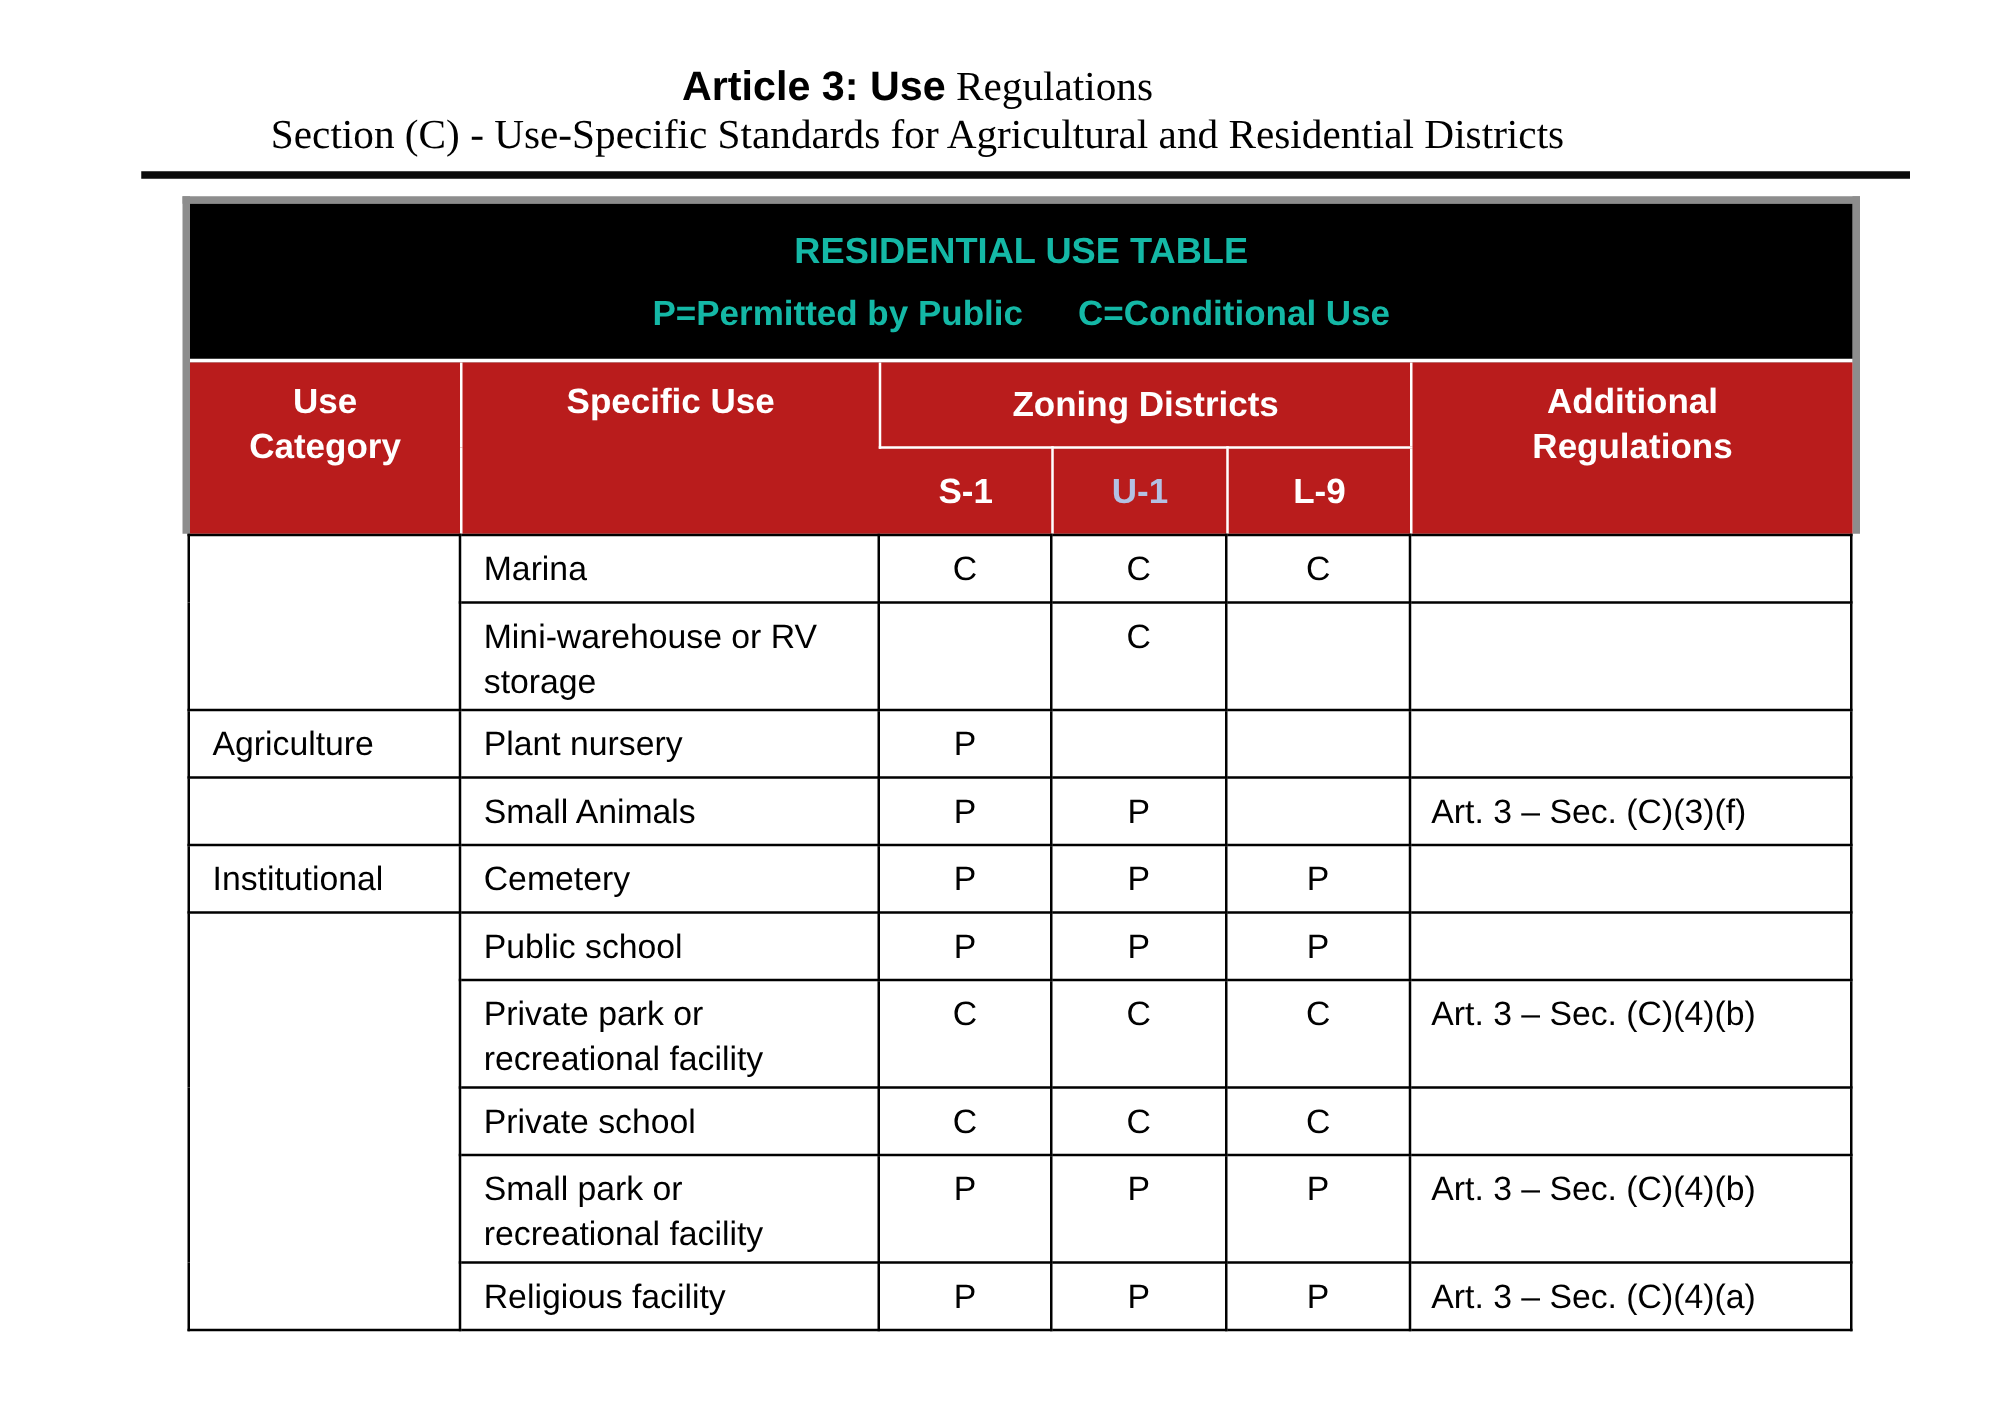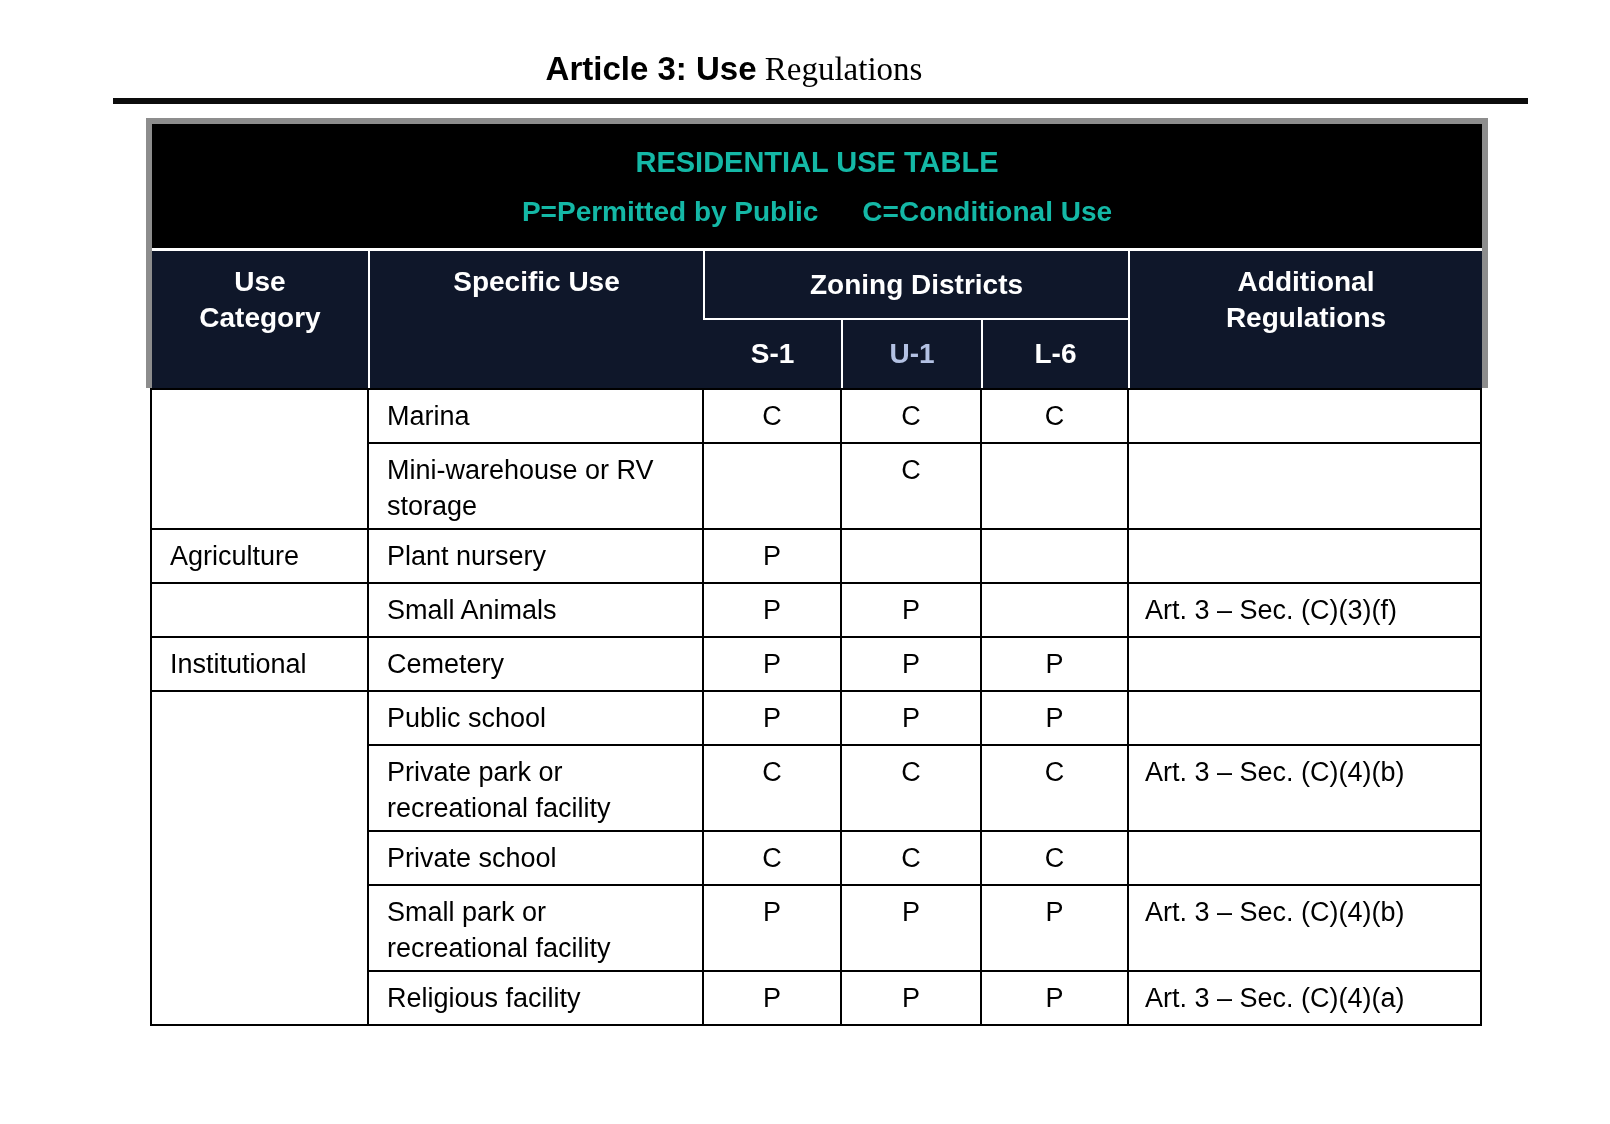--- a/index.html
+++ b/index.html
@@ -23,21 +23,21 @@
   }
   .title-band {
     background:#000; color:#14b8a6; height:127px;
     border-bottom:3px solid #fff; text-align:center;
   }
   .band-title { padding-top:20px; font-size:29px; font-weight:bold; line-height:36px; }
   .band-legend { margin-top:16px; font-size:28px; font-weight:bold; }
   .legend-c { margin-left:44px; }
 
   table { border-collapse:collapse; table-layout:fixed; }
-  .head-tbl { width:1330px; background:#0f172a; color:#fff; }
+  .head-tbl { width:1330px; background:#b91c1c; color:#fff; }
   .head-tbl th {
     font-size:28px; font-weight:bold; line-height:36px; text-align:center;
     border:none; padding:0;
   }
   .head-tbl th.wline { border-left:2px solid #fff; }
   .head-tbl th.top-al { vertical-align:top; padding-top:13px; }
   .head-tbl th.mid-al { vertical-align:middle;border-radius:32px; }
   .head-tbl th.zoning { border-bottom:2px solid #fff; }
   .prewrap { white-space:pre-line; }
   .head-tbl tr.hr1 { height:68px; }
@@ -55,20 +55,21 @@
   .body-tbl td.pc   { text-align:center; }
   .body-tbl td.add  { text-align:left; padding-left:16px; }
   tr.r-single { height:54px; }
   tr.r-double { height:86px; }
 </style>
 </head>
 <body>
 
 <div class="doc-header">
   <div class="title-line"><span class="title-bold">Article 3: Use</span><span class="title-serif"> Regulations</span></div>
+  <div class="subtitle-line">Section (C) - Use-Specific Standards for Agricultural and Residential Districts</div>
 </div>
 <div class="header-rule"></div>
 
 <div class="tbl-head-wrap">
   <div class="title-band">
     <div class="band-title">RESIDENTIAL USE TABLE</div>
     <div class="band-legend">
       <span>P=Permitted by Public</span><span class="legend-c">C=Conditional Use</span>
     </div>
   </div>
@@ -86,21 +87,21 @@
       <th rowspan="2" class="top-al prewrap">Use
 Category</th>
       <th rowspan="2" class="top-al wline">Specific Use</th>
       <th colspan="3" class="mid-al wline zoning">Zoning Districts</th>
       <th rowspan="2" class="top-al prewrap wline">Additional
 Regulations</th>
     </tr>
     <tr class="hr2">
       <th class="mid-al">S-1</th>
       <th class="mid-al wline u1-link">U-1</th>
-      <th class="mid-al wline">L-6</th>
+      <th class="mid-al wline">L-9</th>
     </tr>
   </tbody>
     </table>
 </div>
 
 <table class="body-tbl">
   <colgroup>
     <col style="width:217px">
       <col style="width:335px">
       <col style="width:138px">

